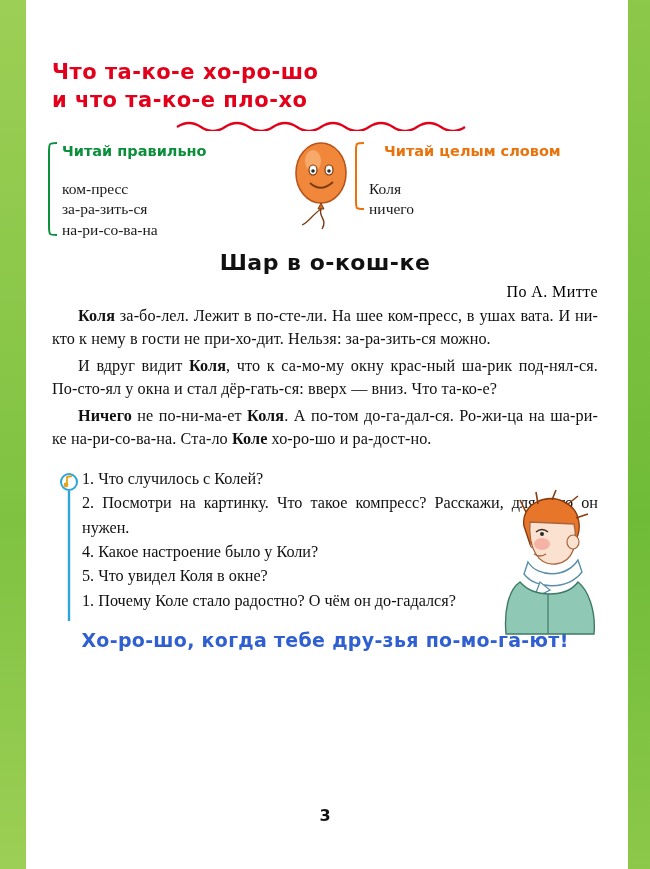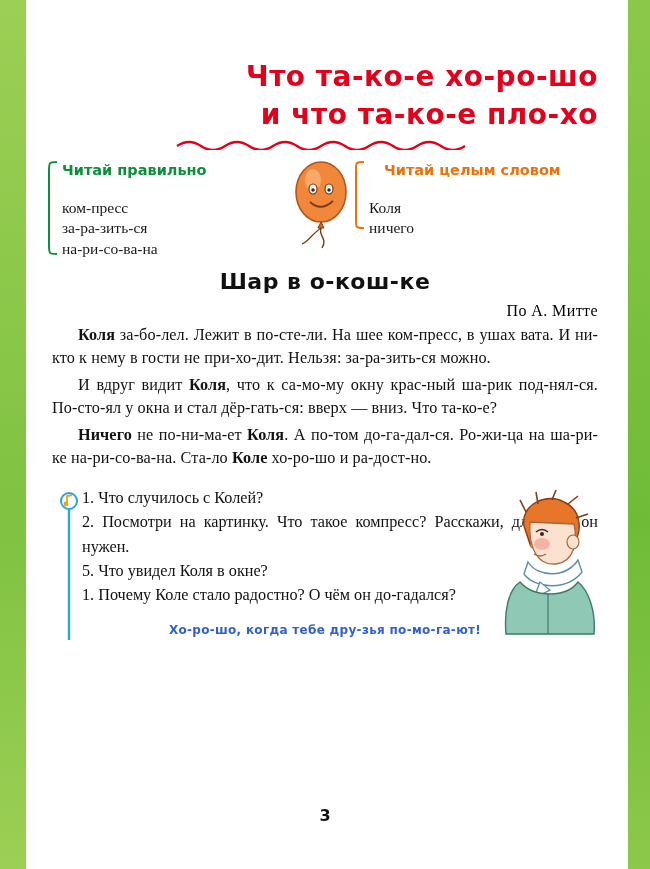--- a/index.html
+++ b/index.html
@@ -25,25 +25,25 @@
   .sheet{
     position:absolute;left:26px;top:0;right:22px;bottom:0;
     background:#ffffff;
   }
   .content{
     position:absolute;left:52px;top:34px;width:546px;
   }
 
   
   .title{
-    text-align:right;
+    text-align:left;
     color:#e2001a;
     font-family:"DejaVu Sans", sans-serif;
     font-weight:bold;
-    font-size:28px;
+    font-size:21px;
     letter-spacing:0.5px;
     line-height:1.35;
     margin-top:24px;
   }
   .title .l2{display:block;}
 
   .squiggle{
     display:block;margin:4px auto 0;
   }
 
@@ -133,21 +133,21 @@
     line-height:1.5;
     color:#111;
     margin:0;
     text-align:justify;
   }
   .footer-note{
     margin-top:16px;
     text-align:center;
     font-family:"DejaVu Sans", sans-serif;
     font-weight:bold;
-    font-size:12px;
+    font-size:19px;
     color:#2f5fd0;
     letter-spacing:0.3px;
   }
   .pageno{
     position:absolute;
     left:0;right:0;
     top:806px;
     text-align:center;
     font-family:"DejaVu Sans", sans-serif;
     font-weight:bold;
@@ -228,20 +228,21 @@
 
     <div class="qwrap">
       <svg class="qbar" width="20" height="150" viewBox="0 0 20 150">
         <circle cx="9" cy="9" r="8" fill="none" stroke="#2aa6d8" stroke-width="2"></circle>
         <path d="M7 12 L7 4 L12 3" fill="none" stroke="#e8a21c" stroke-width="1.8"></path>
         <circle cx="6" cy="12" r="2.4" fill="#e8a21c"></circle>
         <path d="M9 18 L9 148" stroke="#2aa6d8" stroke-width="2.4" fill="none"></path>
       </svg>
       <p class="q">1. Что случилось с Колей?</p>
       <p class="q">2. Посмотри на картинку. Что такое компресс? Расскажи, для чего он нужен.</p>
+      <p class="q">4. Какое настроение было у Коли?</p>
       <p class="q">5. Что увидел Коля в окне?</p>
       <p class="q">1. Почему Коле стало радостно? О чём он до-гадался?</p>
     </div>
 
     <div class="footer-note">Хо-ро-шо, когда тебе дру-зья по-мо-га-ют!</div>
 
     <svg class="boy" width="112" height="150" viewBox="0 0 112 150">
 
       <path d="M34 40 C 30 18, 58 6, 74 16 C 92 24, 92 46, 84 56 L40 58 Z" fill="#e8762a" stroke="#8a3c10" stroke-width="1.4"></path>
       <path d="M36 26 L30 14 M48 18 L46 6 M62 14 L66 4 M78 18 L88 10 M86 32 L98 28" stroke="#8a3c10" stroke-width="1.6" fill="none"></path>

